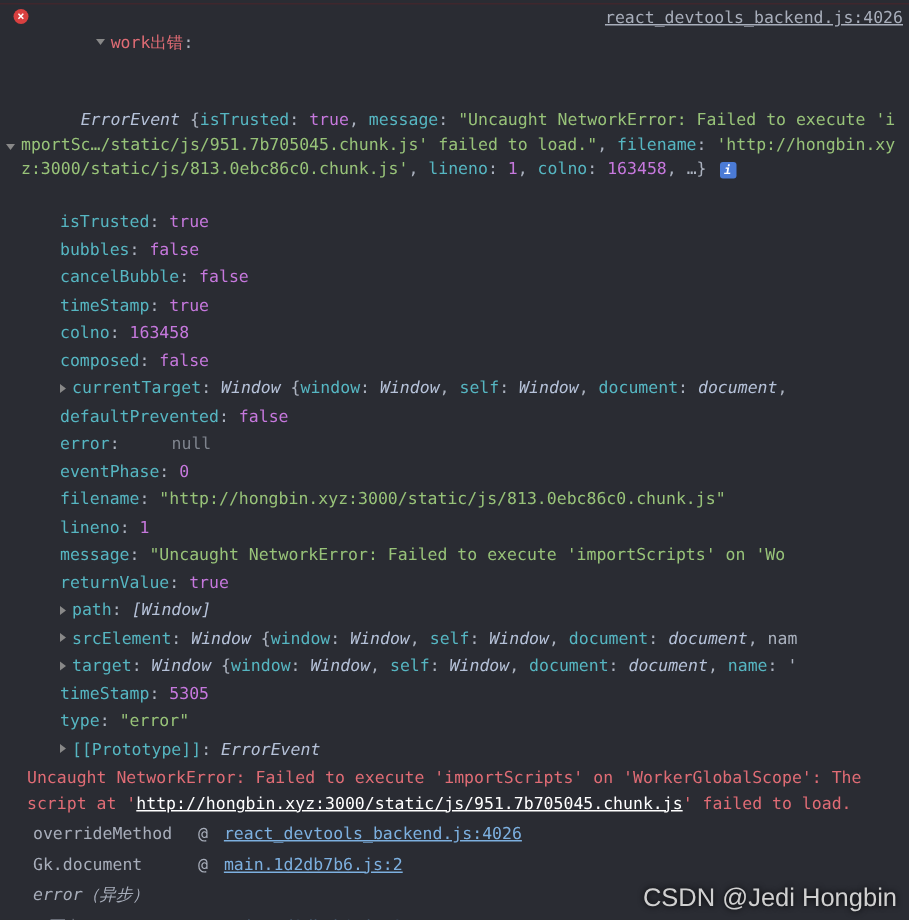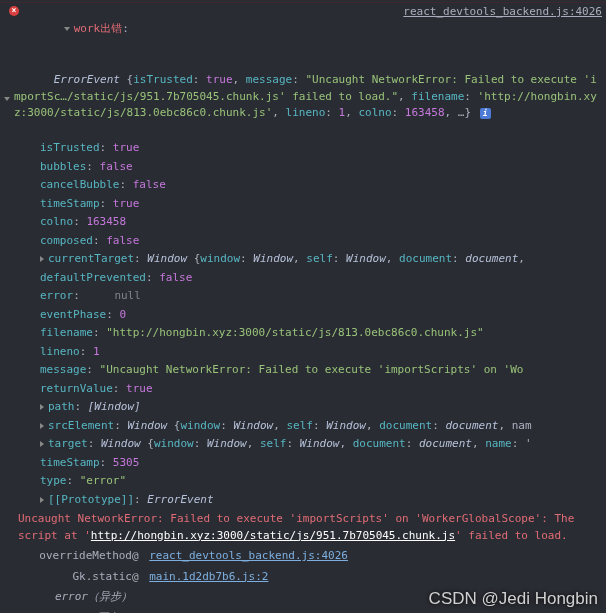--- a/index.html
+++ b/index.html
@@ -48,21 +48,21 @@
   .t-str  { color: #98c379; }
   .t-num  { color: #c678dd; }
   .t-bool { color: #c678dd; }
   .t-null { color: #7f848e; margin-left: 28px; }
   .t-punc { color: #abb2bf; }
   .t-win  { color: #b6c2d9; font-style: italic; }
   .prop-row { padding: 1px 12px 1px 40px; white-space: pre-wrap; word-break: break-all; }
   .err-block { margin: 2px 20px 2px 18px; color: #e06c75; white-space: pre-wrap; word-break: break-all; }
   .err-block .ul { text-decoration: underline; color: #fff; }
   .stack { margin-left: 18px; }
-  .stack-row { display: flex; padding: 2px 4px; text-align: right; }
+  .stack-row { display: flex; padding: 2px 4px; }
   .stack-fn { width: 110px; flex: 0 0 110px; color: #a8aebb; }
   .stack-fn.ital { font-style: italic; }
   .stack-loc { color: #7db0e0; text-decoration: underline; }
   .at { color: #a8aebb; margin-right: 4px; }
   .watermark {
     position: absolute; right: 8px; bottom: 4px;
     color: #d0d0d0; font-size: 17px; font-family: sans-serif;
     text-shadow: 0 0 4px #000;
   }
 </style>
@@ -112,21 +112,21 @@
   <div class="prop-row"><span class="arrow"></span><span class="t-key">[[Prototype]]</span><span class="t-punc">: </span><span class="t-win">ErrorEvent</span></div>
 
   <div class="err-block"><span>Uncaught NetworkError: Failed to execute 'importScripts' on 'WorkerGlobalScope': The script at '</span><span class="ul">http://hongbin.xyz:3000/static/js/951.7b705045.chunk.js</span><span>' failed to load.</span></div>
 
   <div class="stack" id="stack-container">
       <div class="stack-row">
         <div class="stack-fn">overrideMethod</div>
         <div><span class="at">@ </span><span class="stack-loc">react_devtools_backend.js:4026</span></div>
       </div>
       <div class="stack-row">
-        <div class="stack-fn">Gk.static</div>
+        <div class="stack-fn">Gk.document</div>
         <div><span class="at">@ </span><span class="stack-loc">main.1d2db7b6.js:2</span></div>
       </div>
       <div class="stack-row">
         <div class="stack-fn ital">error（异步）</div>
       </div>
       <div class="stack-row">
         <div class="stack-fn">（匿名）</div>
         <div><span class="at">@ </span><span class="stack-loc">main.1d2db7b6.js:2</span></div>
       </div>
     </div>

